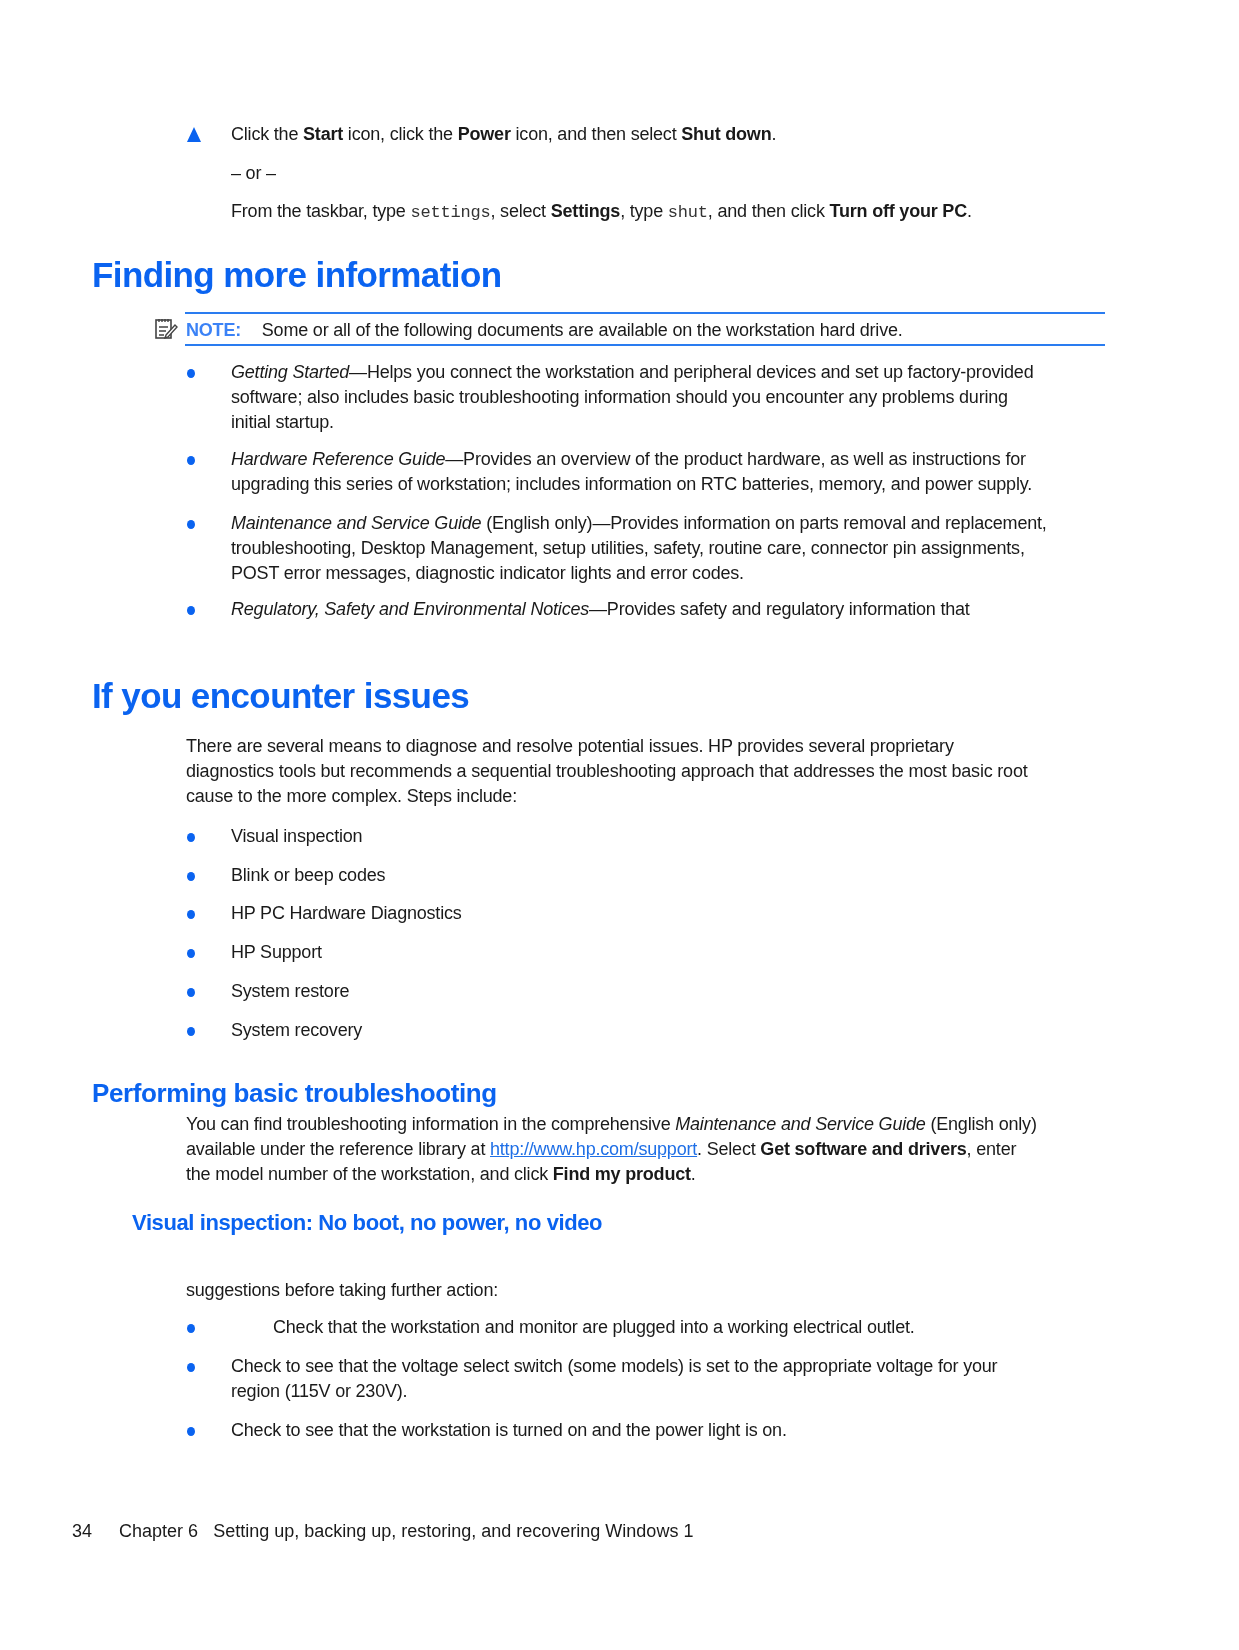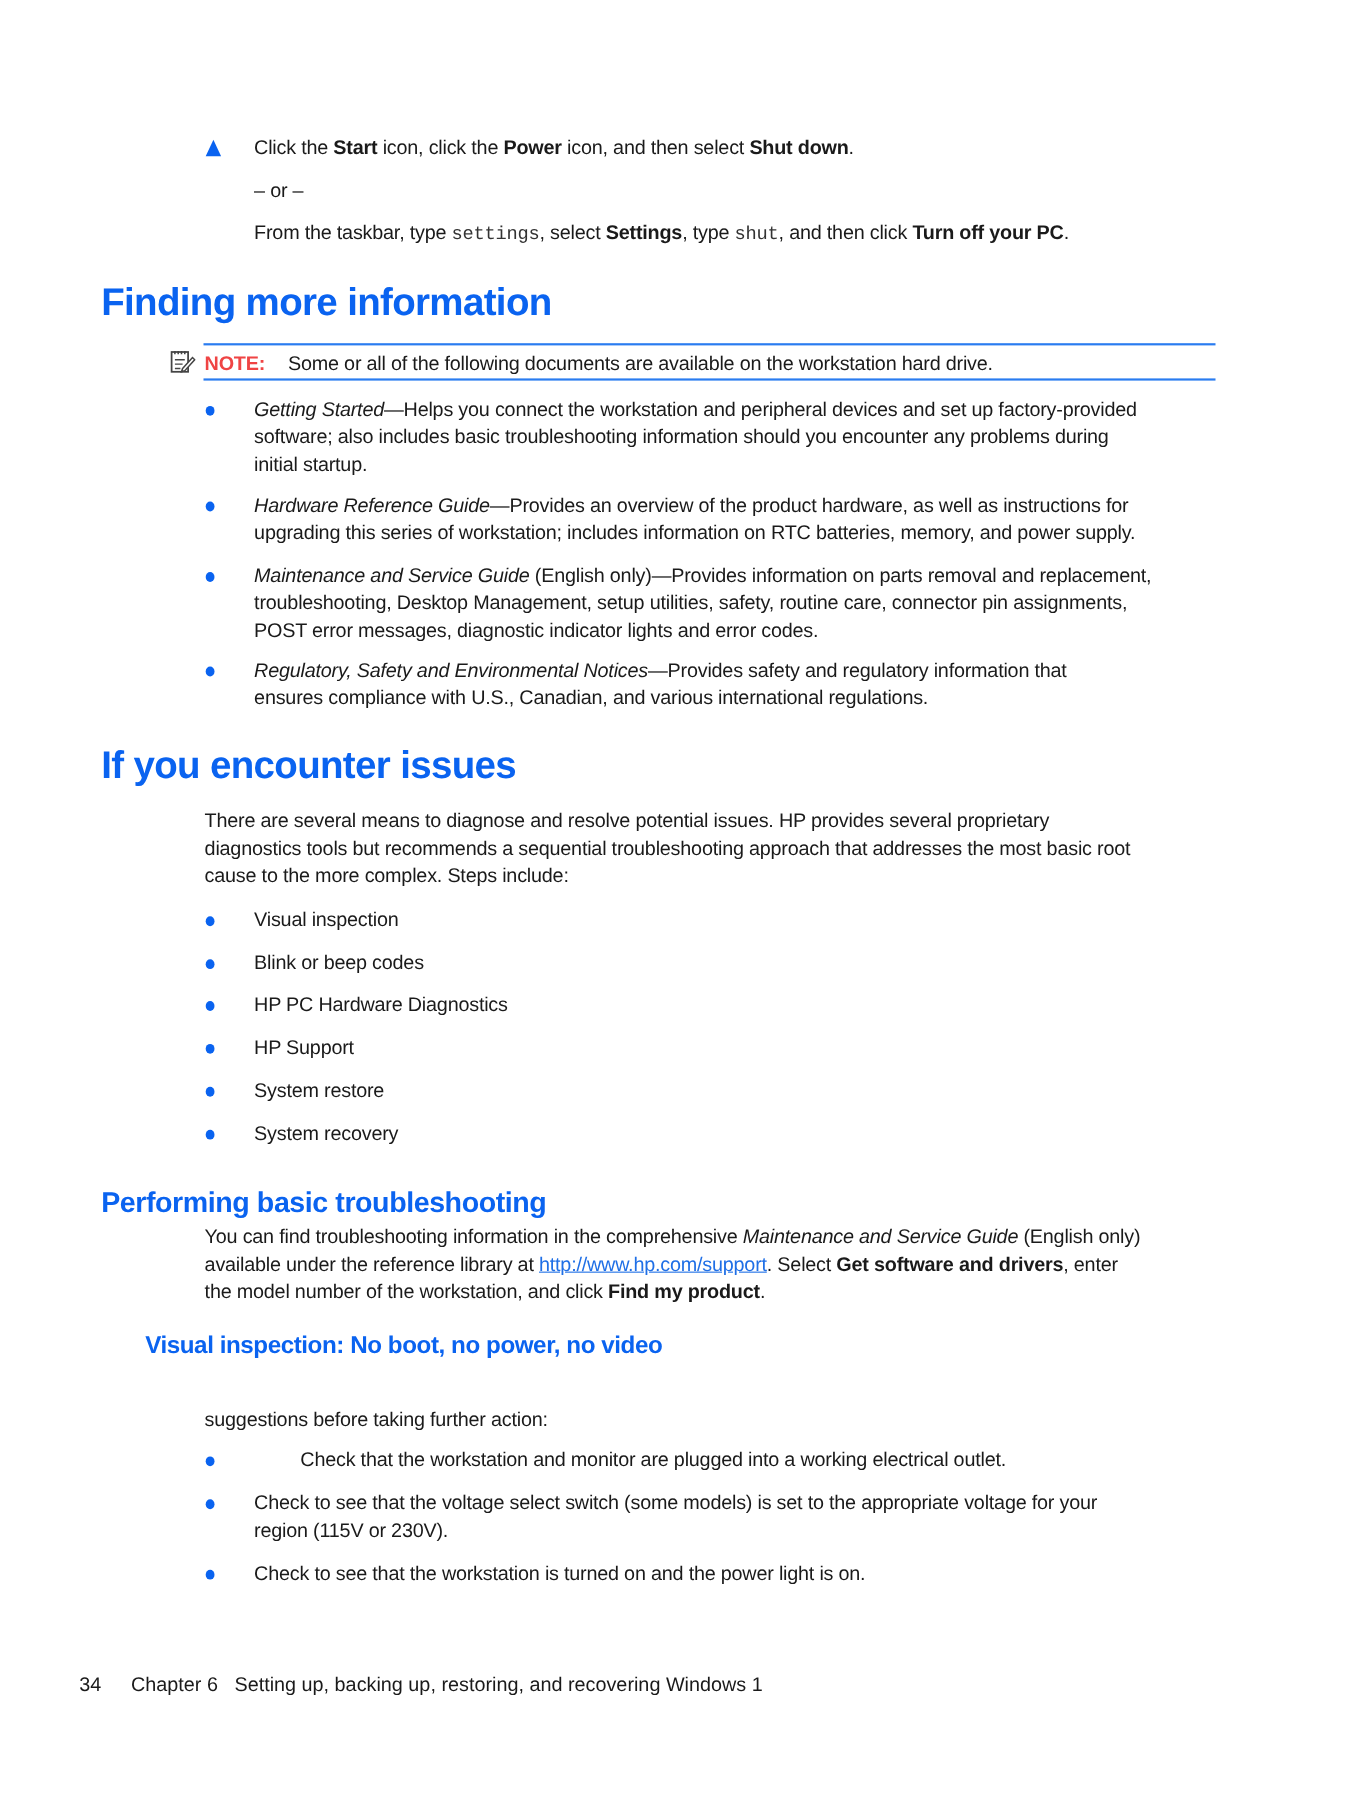--- a/index.html
+++ b/index.html
@@ -11,21 +11,21 @@
   .body-text { font-size: 18px; line-height: 25px; letter-spacing: -0.2px; }
   .mono { font-family: "Liberation Mono", monospace; font-size: 17px; color: #333; }
   b { font-weight: bold; }
   i { font-style: italic; }
   .h1 { color: #0a63f0; font-weight: bold; font-size: 35px; letter-spacing: -0.6px; }
   .h2 { color: #0a63f0; font-weight: bold; font-size: 26px; letter-spacing: -0.4px; }
   .h3 { color: #0a63f0; font-weight: bold; font-size: 22px; letter-spacing: -0.4px; }
   .bullet { position: absolute; width: 8px; height: 9px; border-radius: 50%; background: #0a63f0; }
   .tri { position: absolute; width: 0; height: 0; border-left: 7px solid transparent; border-right: 7px solid transparent; border-bottom: 15px solid #0a63f0; }
   .rule { position: absolute; height: 1.5px; background: #2a7cf0; }
-  .note-label { color: #ef4444; font-weight: bold; margin-top: 43px; }
+  .note-label { color: #3b82f6; font-weight: bold; margin-top: 43px; }
   a.link { color: #1f6fe6; text-decoration: underline; }
   .footer { font-size: 18px; color: #1a1a1a; }
 </style>
 </head>
 <body>
 
 <span class="tri" style="left:187px; top:127px;"></span>
 <div class="abs body-text" style="left:231px; top:122px;">
   <span>Click the </span><b>Start</b><span> icon, click the </span><b>Power</b><span> icon, and then select </span><b>Shut down</b><span>.</span>
 </div>
@@ -63,21 +63,20 @@
 </div>
 <span class="bullet" style="left:187px; top:520px;"></span>
 <div class="abs body-text" style="left:231px; top:511px;">
   <i>Maintenance and Service Guide</i><span> (English only)—Provides information on parts removal and replacement,</span><br>
   <span>troubleshooting, Desktop Management, setup utilities, safety, routine care, connector pin assignments,</span><br>
   <span>POST error messages, diagnostic indicator lights and error codes.</span>
 </div>
 <span class="bullet" style="left:187px; top:606px;"></span>
 <div class="abs body-text" style="left:231px; top:597px;">
   <i>Regulatory, Safety and Environmental Notices</i><span>—Provides safety and regulatory information that</span><br>
-  <span>ensures compliance with U.S., Canadian, and various international regulations.</span>
 </div>
 
 <div class="abs h1" style="left:92px; top:676px;">If you encounter issues</div>
 <div class="abs body-text" style="left:186px; top:734px;">
   <span>There are several means to diagnose and resolve potential issues. HP provides several proprietary</span><br>
   <span>diagnostics tools but recommends a sequential troubleshooting approach that addresses the most basic root</span><br>
   <span>cause to the more complex. Steps include:</span>
 </div>
 <div id="steps">
     <span class="bullet" style="left: 187px; top: 833px;"></span>

